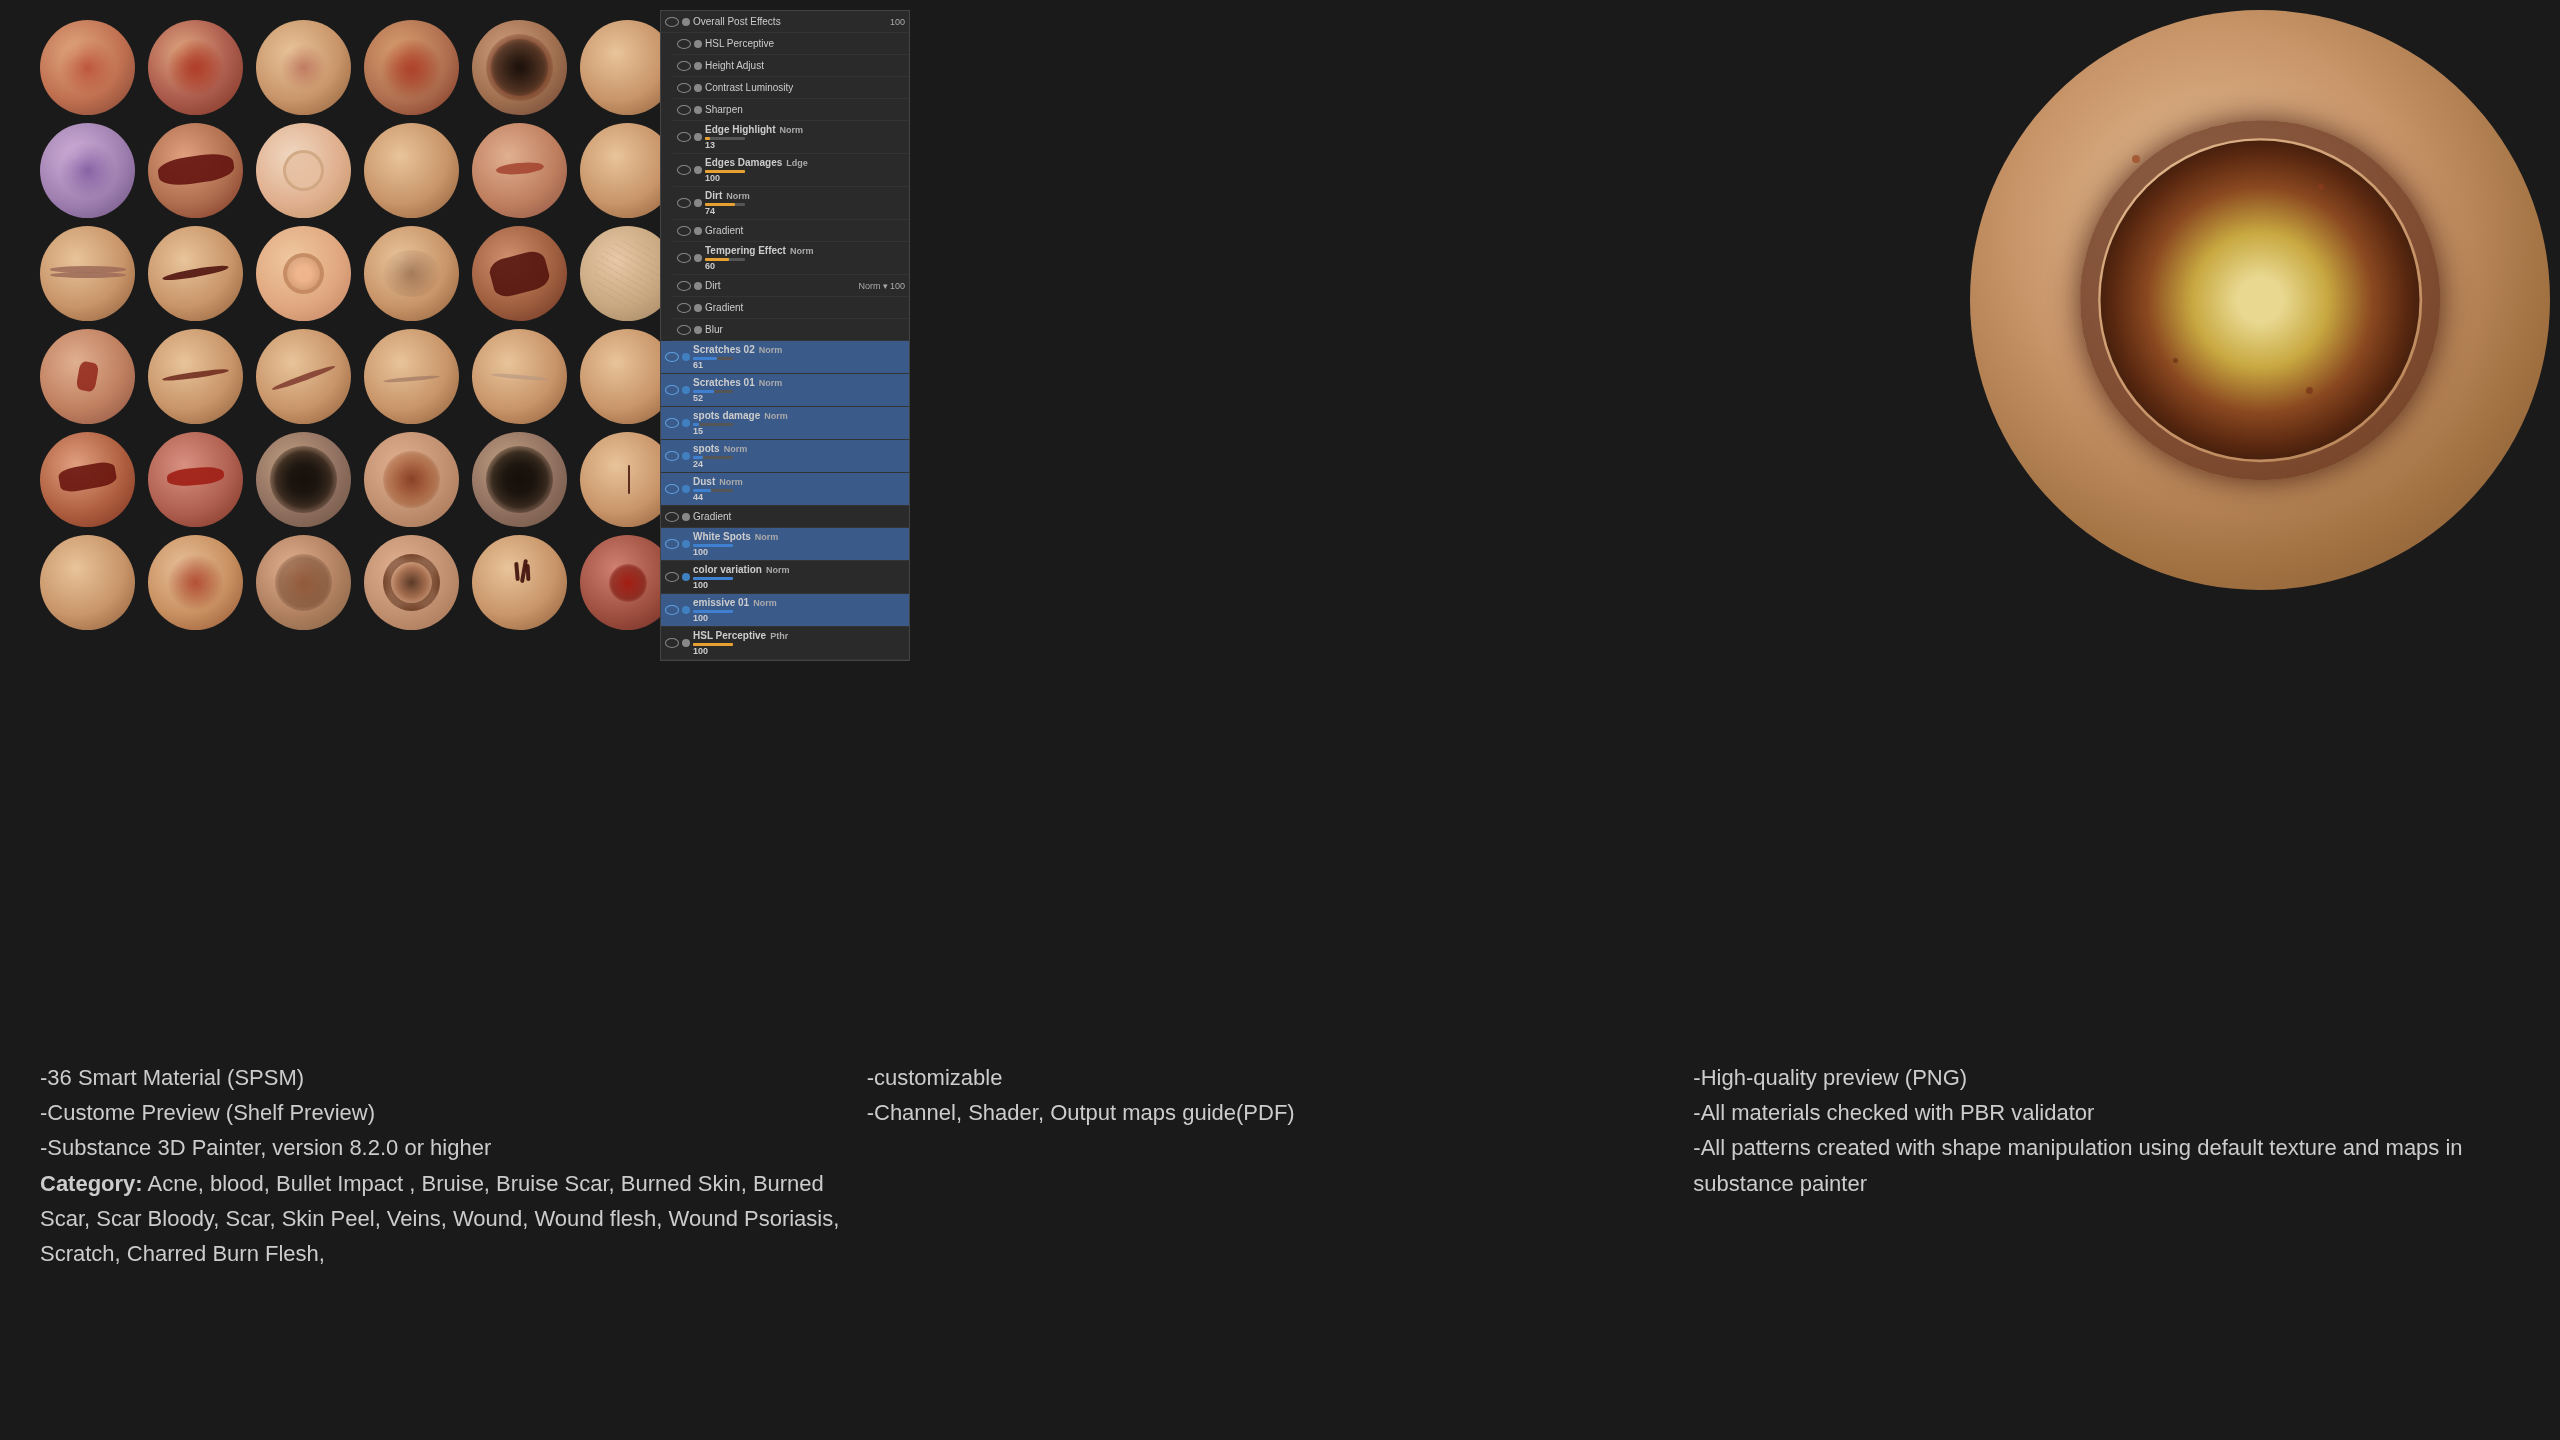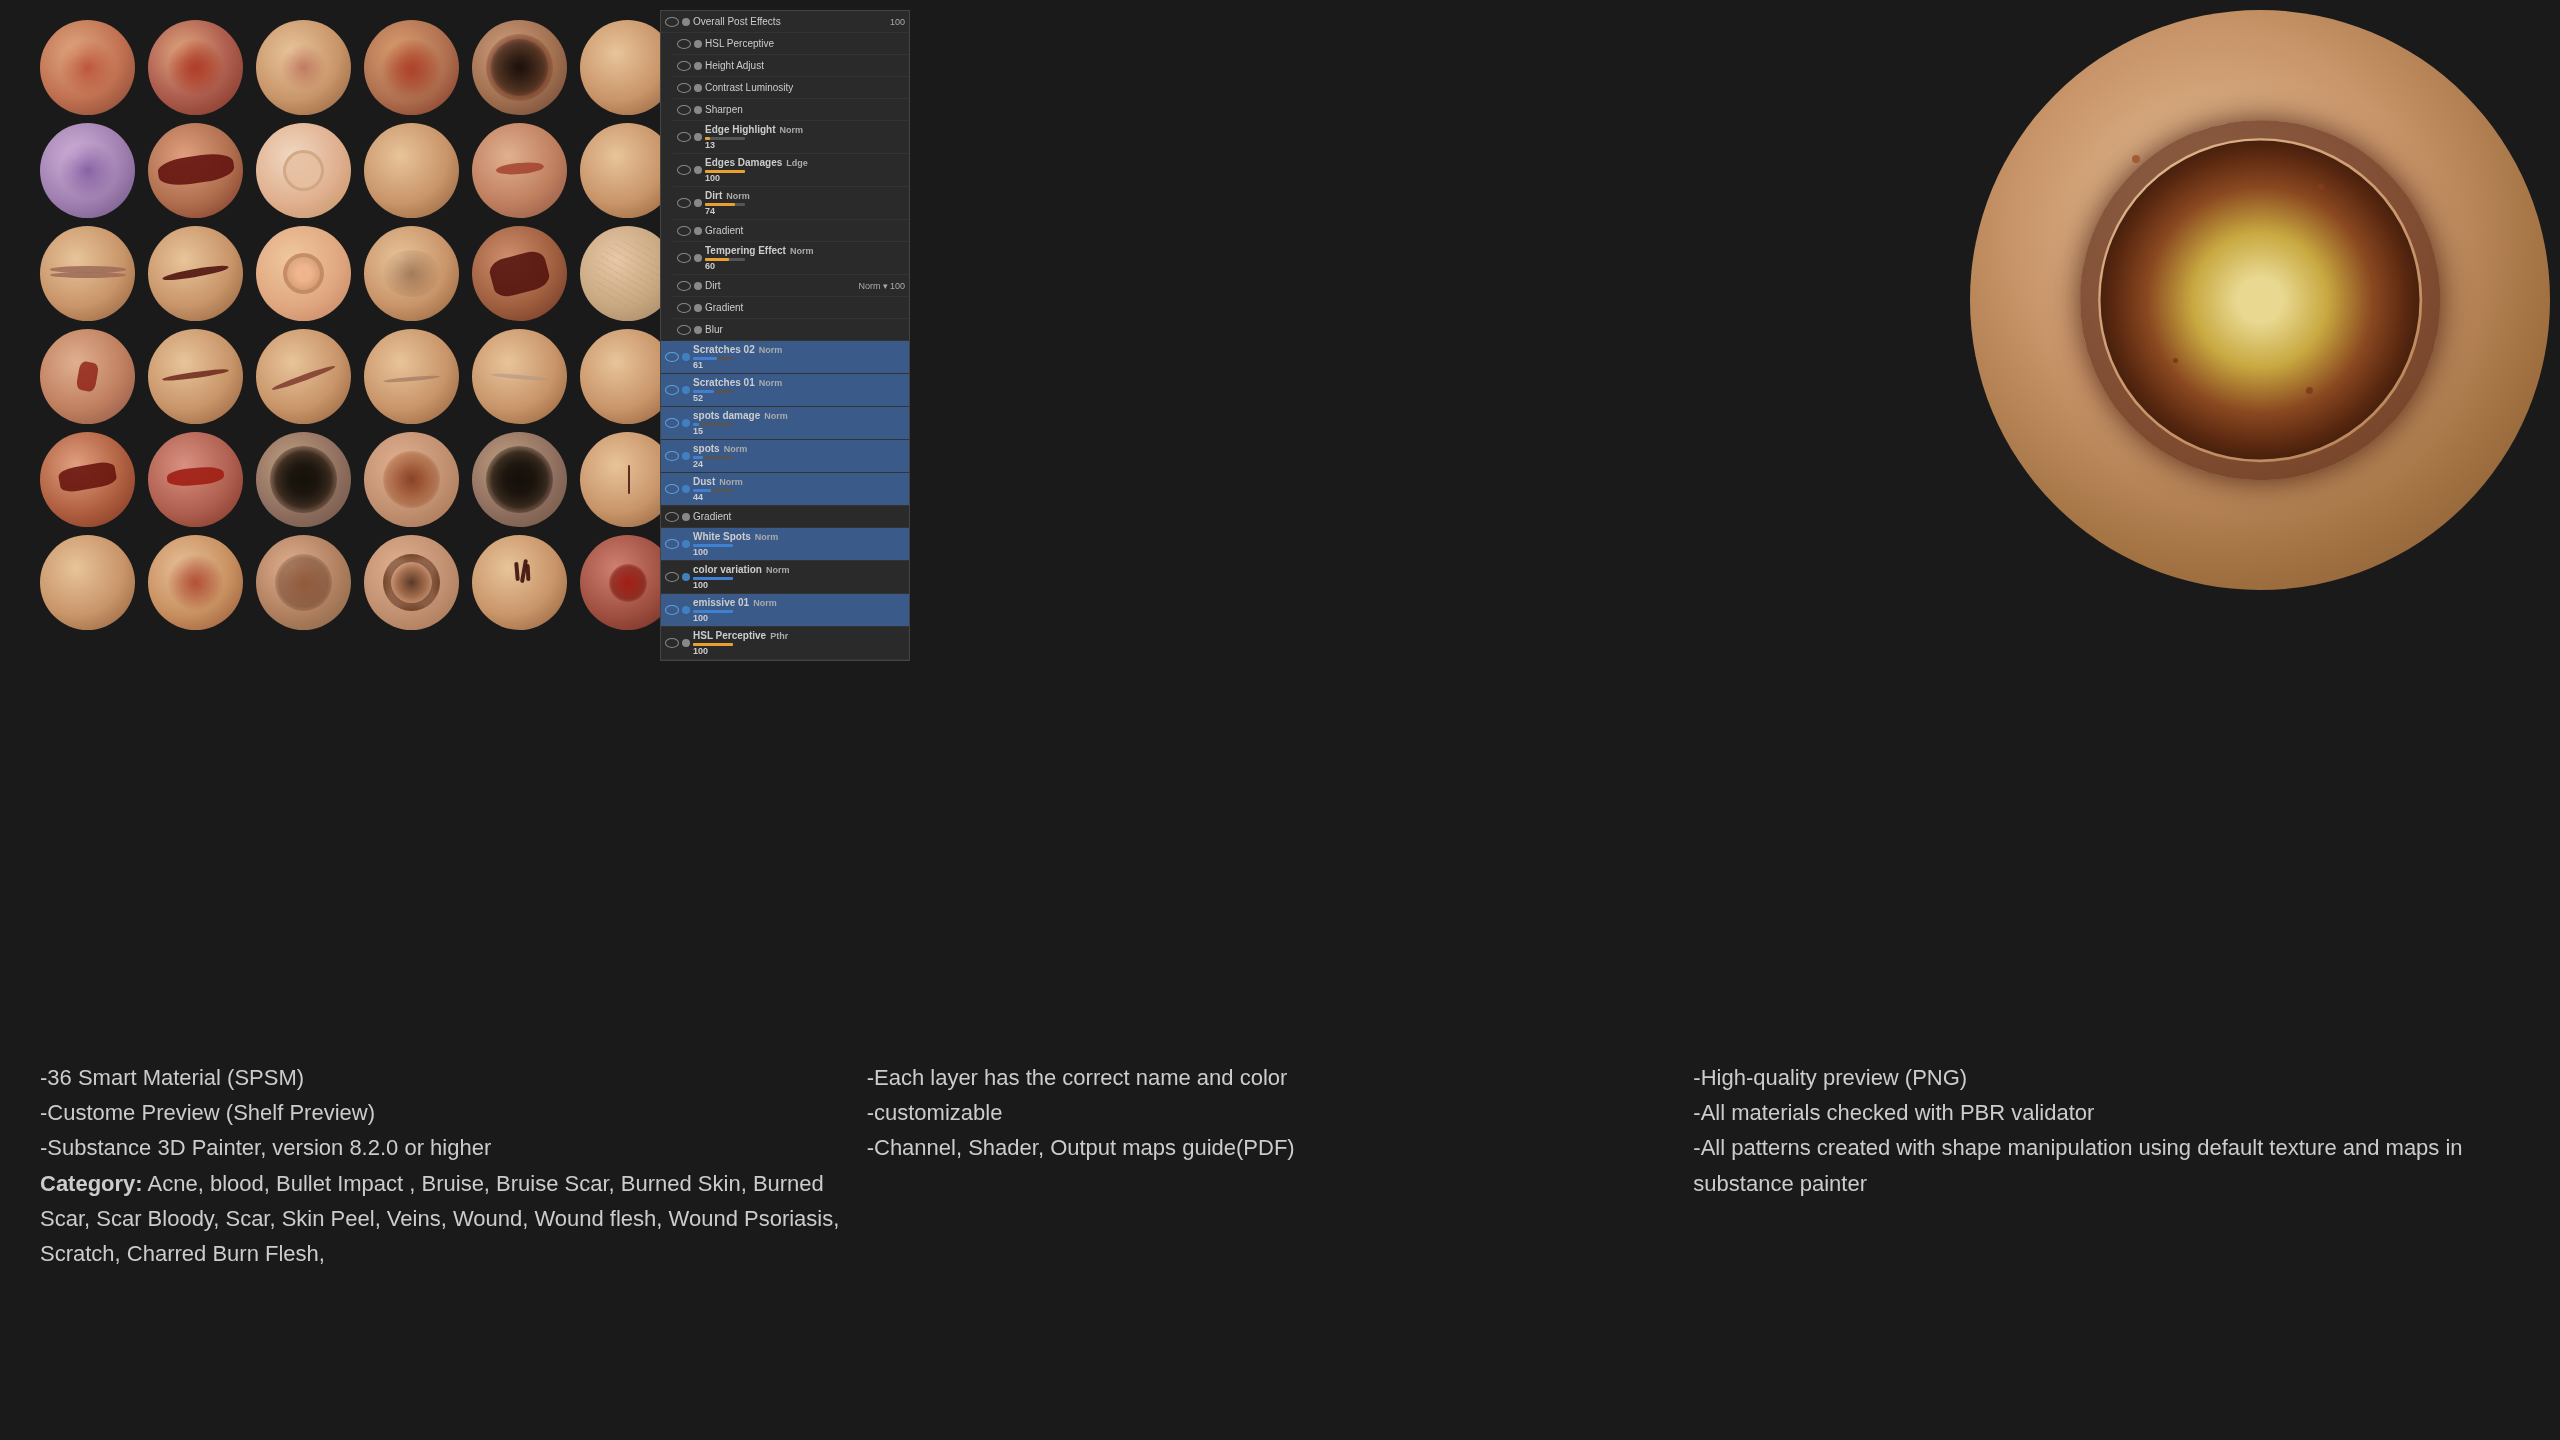--- a/index.html
+++ b/index.html
@@ -579,21 +579,20 @@
 </div>
 
 <div class="bottom-section">
   <div class="bottom-col">
     <p>-36 Smart Material  (SPSM)</p>
     <p>-Custome Preview (Shelf Preview)</p>
     <p>-Substance 3D Painter, version 8.2.0 or higher</p>
     <p><strong>Category:</strong><span> Acne, blood, Bullet Impact , Bruise, Bruise Scar, Burned Skin, Burned Scar, Scar Bloody, Scar, Skin Peel, Veins, Wound, Wound flesh, Wound Psoriasis, Scratch, Charred Burn Flesh,</span></p>
   </div>
   <div class="bottom-col">
-    <p>-Each layer has the correct name and color</p>
     <p>-customizable</p>
     <p>-Channel, Shader, Output maps guide(PDF)</p>
   </div>
   <div class="bottom-col">
     <p>-High-quality preview (PNG)</p>
     <p>-All materials checked with PBR validator</p>
     <p>
       <span>-All patterns created with shape manipulation using</span>
       <span>default texture and maps in substance painter</span>
     </p>

